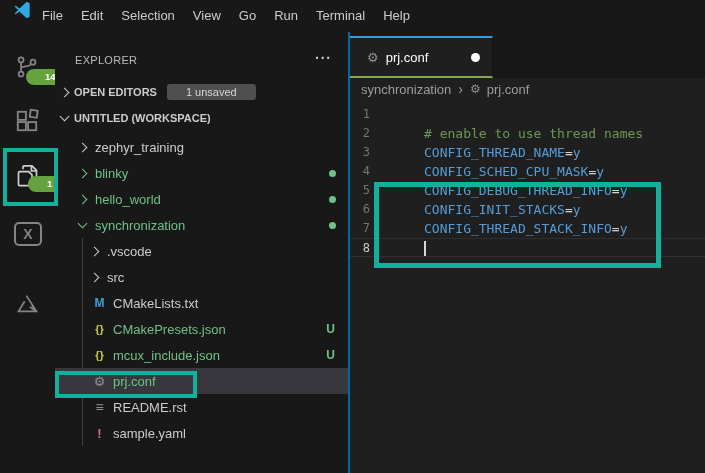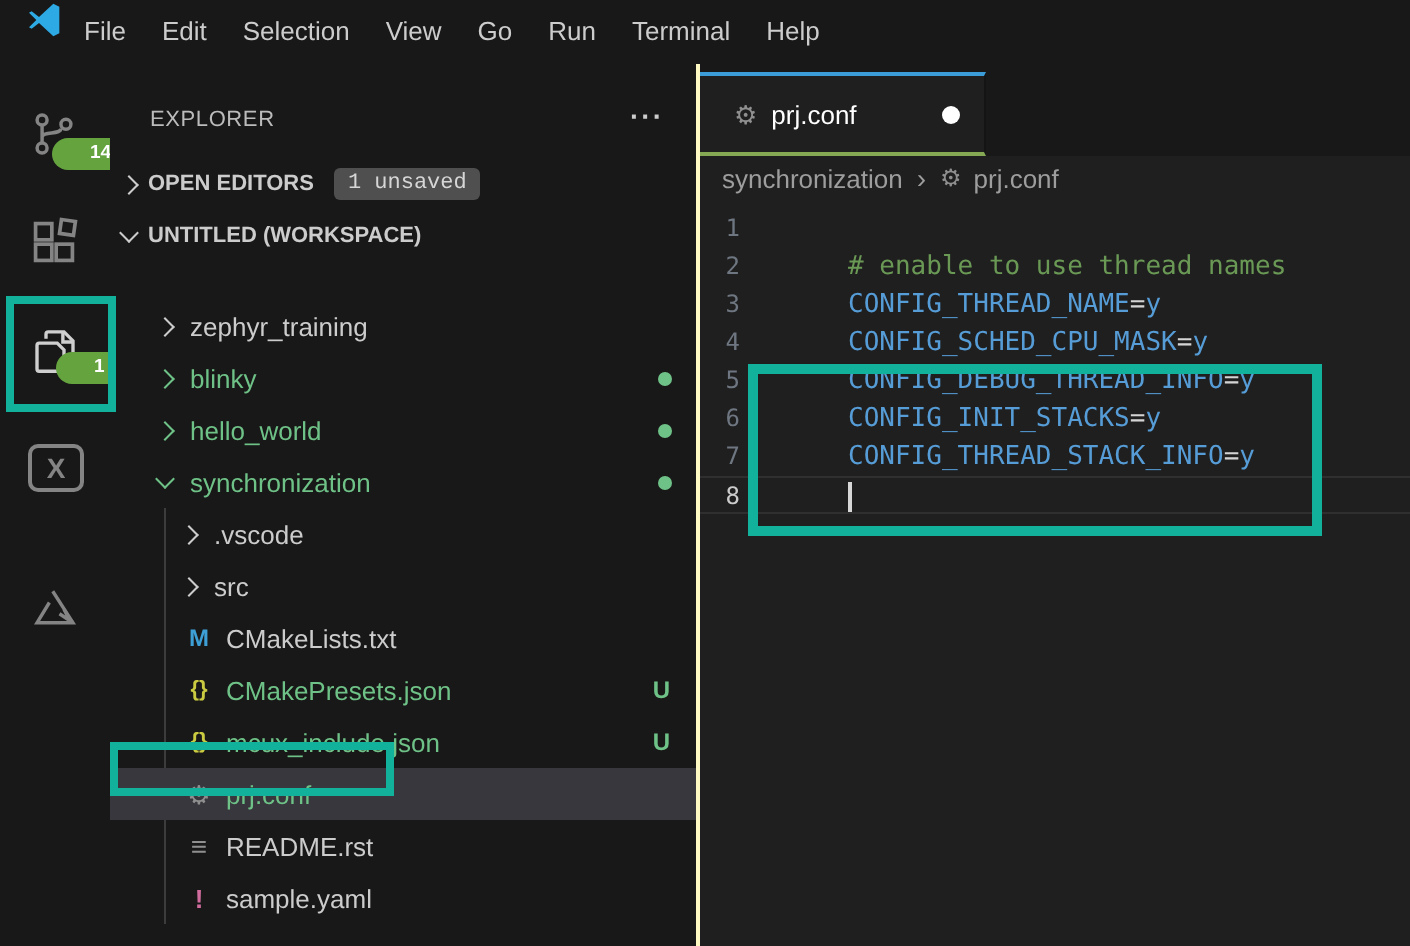--- a/index.html
+++ b/index.html
@@ -18,36 +18,36 @@
 
   
   .activitybar { position:relative; width:55px; background:#181818; flex:none; }
   .ab-item { position:absolute; left:14px; width:28px; height:28px; }
   .ab-badge { position:absolute; background:#65a33f; color:#ffffff; font-size:9.5px; font-weight:bold;
               border-radius:9px; min-width:16px; height:16px; line-height:16px; text-align:right; padding:0 19px; }
   .xicon { width:28px; height:24px; border:2px solid #848484; border-radius:5px; color:#848484;
            font-weight:bold; font-size:14px; text-align:center; line-height:20px; }
 
   
-  .sidebar { position:relative; width:295px; background:#181818; flex:none; border-right:2px solid #fef9c3; }
+  .sidebar { position:relative; width:295px; background:#181818; flex:none; border-right:2px solid #0369a1; }
   .sb-header { height:34px; display:flex; align-items:flex-end; padding:0 16px 0 20px; }
   .sb-title { color:#bbbbbb; font-size:11px; letter-spacing:0.3px; }
   .sb-more { margin-left:auto; color:#cccccc; font-size:14px; font-weight:bold; letter-spacing:1px; cursor:pointer; }
   .section { display:flex; align-items:center; height:24px; padding-left:6px; color:#cccccc; cursor:pointer; }
   .section.oe { margin-top:14px; }
   .section.ws { margin-top:2px; }
   .section b { font-size:11px; font-weight:bold; color:#cccccc; margin-left:6px; }
   .unsaved-badge { margin-left:10px; background:#4f4f4f; color:#d6d6d6; font-size:11px;
-                   border-radius:3px; padding:2px 7px;font-family:Liberation Mono, monospace; }
+                   border-radius:3px; padding:2px 19px; }
   .chev { display:inline-block; width:7px; height:7px; border-right:1.4px solid currentColor;
           border-bottom:1.4px solid currentColor; flex:none; }
   .chev.r { transform:rotate(-45deg); }
   .chev.d { transform:rotate(45deg); margin-top:-3px; }
 
-  .tree { margin-top:20px; position:relative; }
+  .tree { margin-top:4px; position:relative; }
   .guide { position:absolute; left:27px; top:104px; width:1px; height:208px; background:#3c3c3c; }
   .row { position:relative; height:26px; display:flex; align-items:center; font-size:13px;
          color:#cccccc; cursor:pointer; }
   .row .chev { margin-right:9px; }
   .row.lvl1 { padding-left:24px; }
   .row.lvl2 { padding-left:36px; }
   .row.green { color:#6fc287; }
   .row.selected { background:#37373d; }
   .ficon { display:inline-block; width:17px; margin-right:5px; text-align:center; font-weight:bold;
            font-size:11px; flex:none; }

